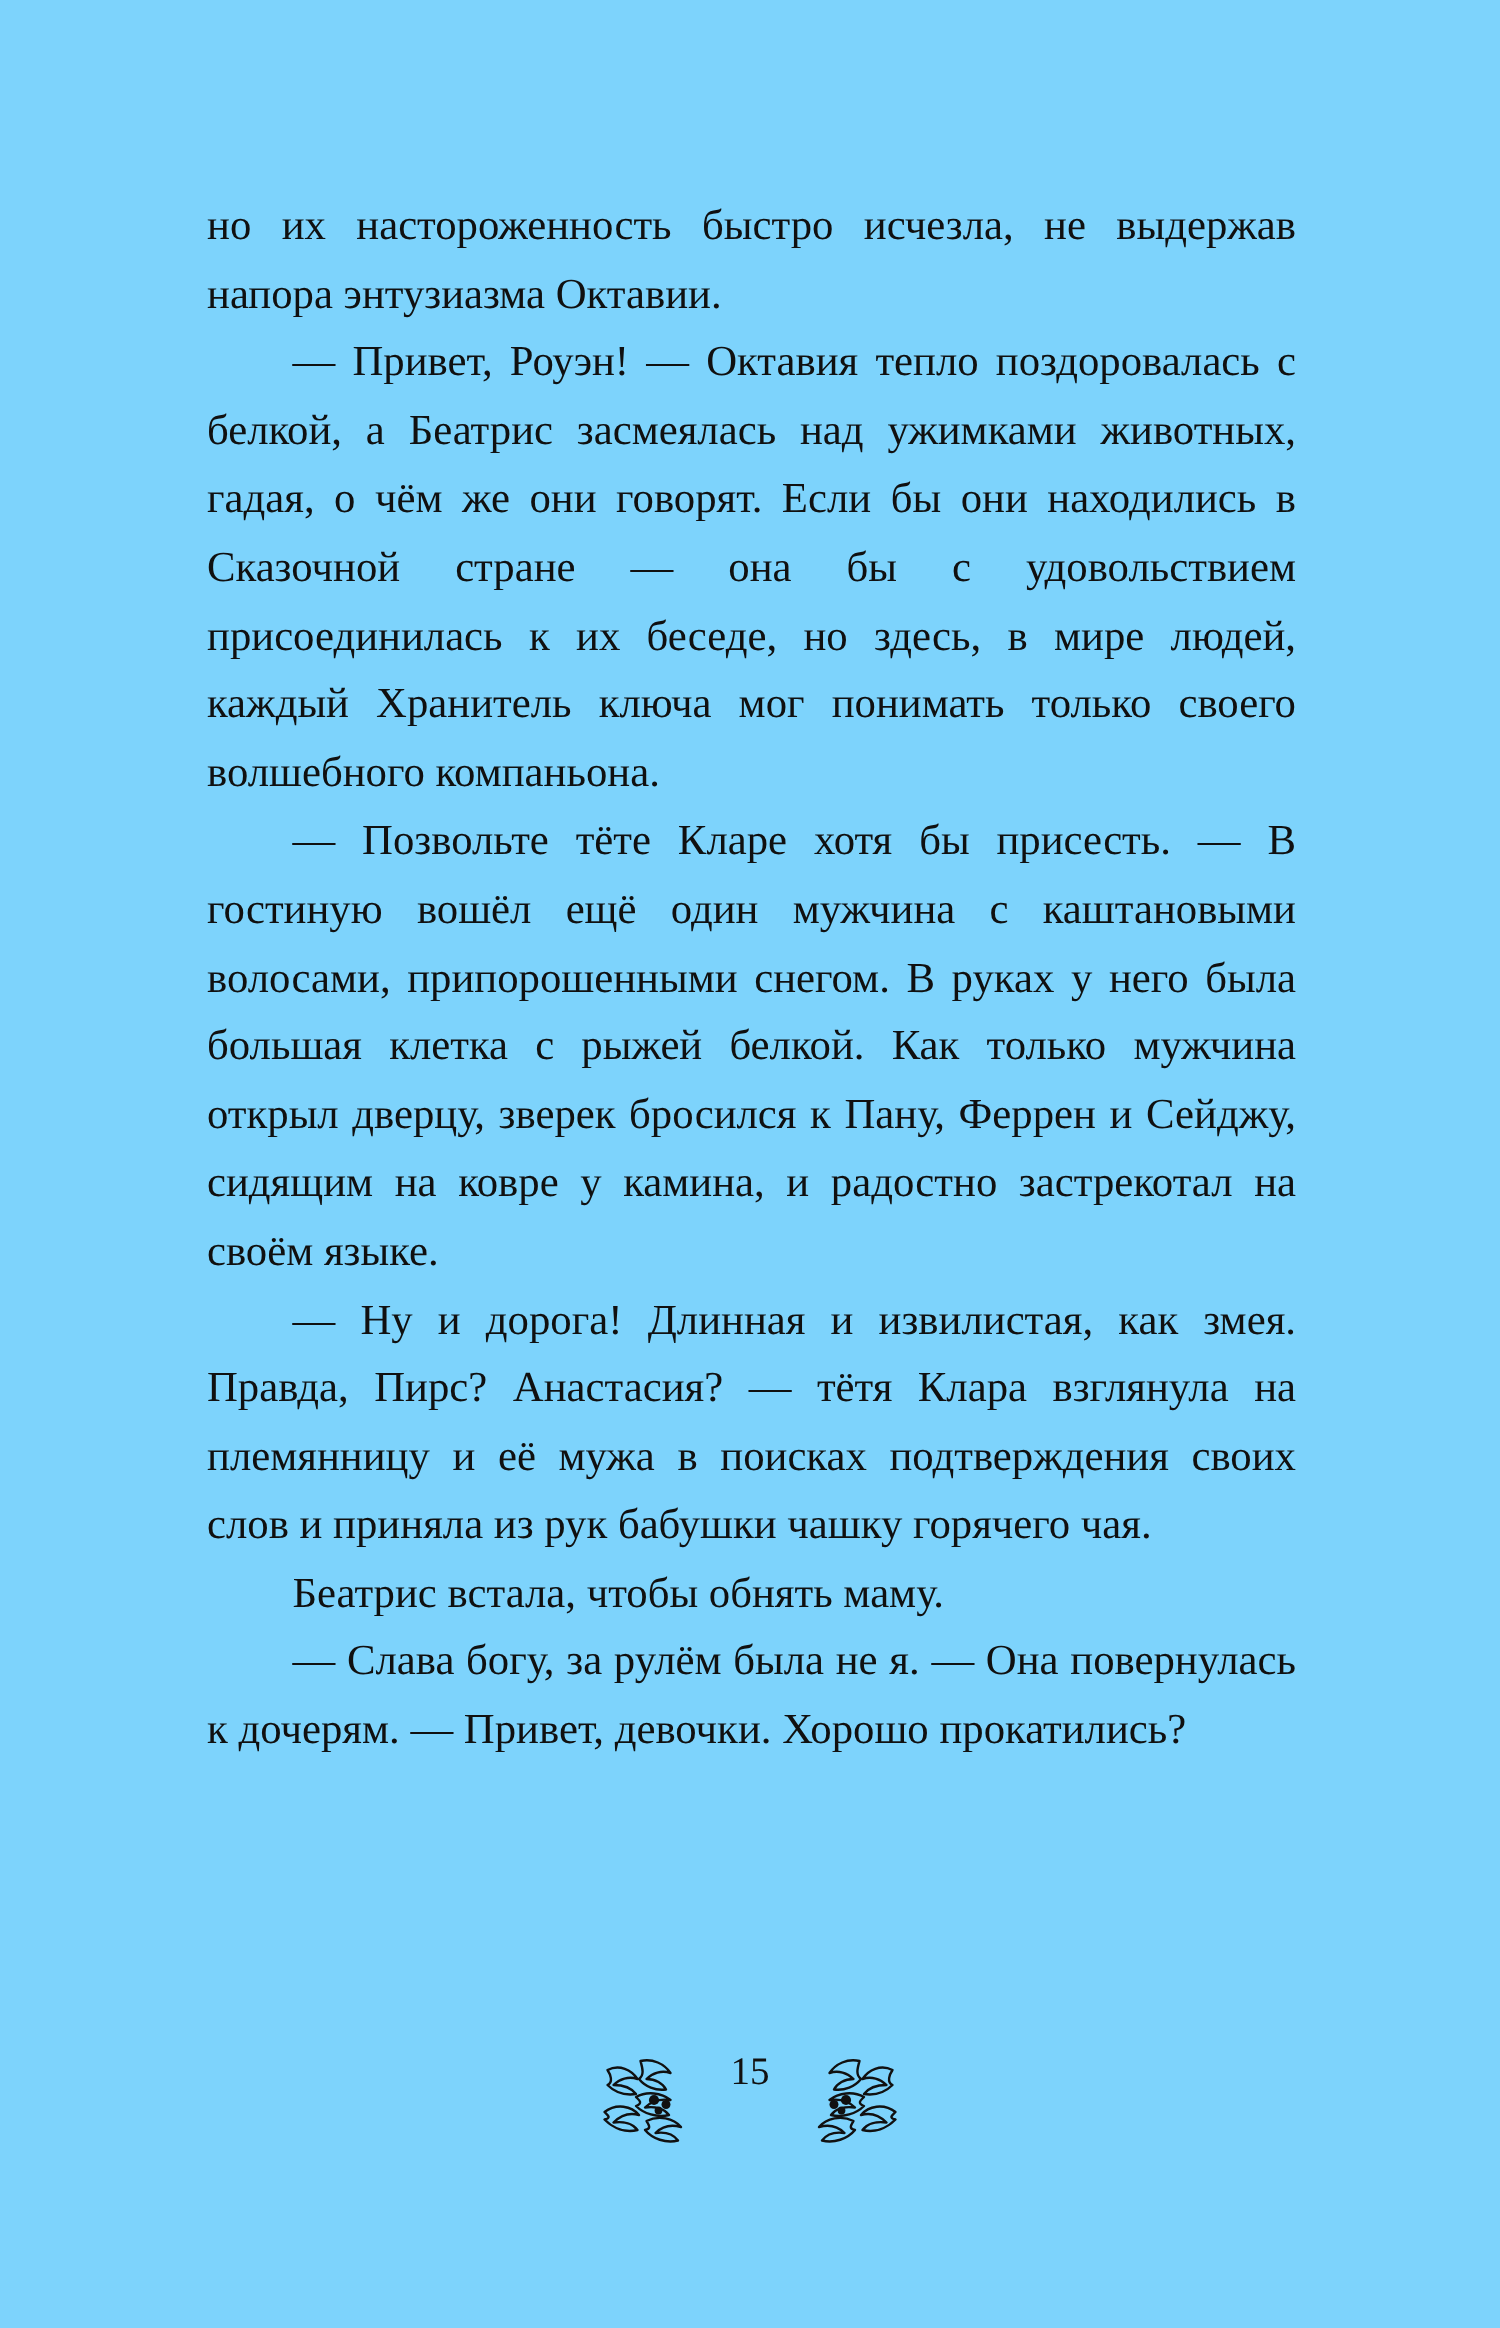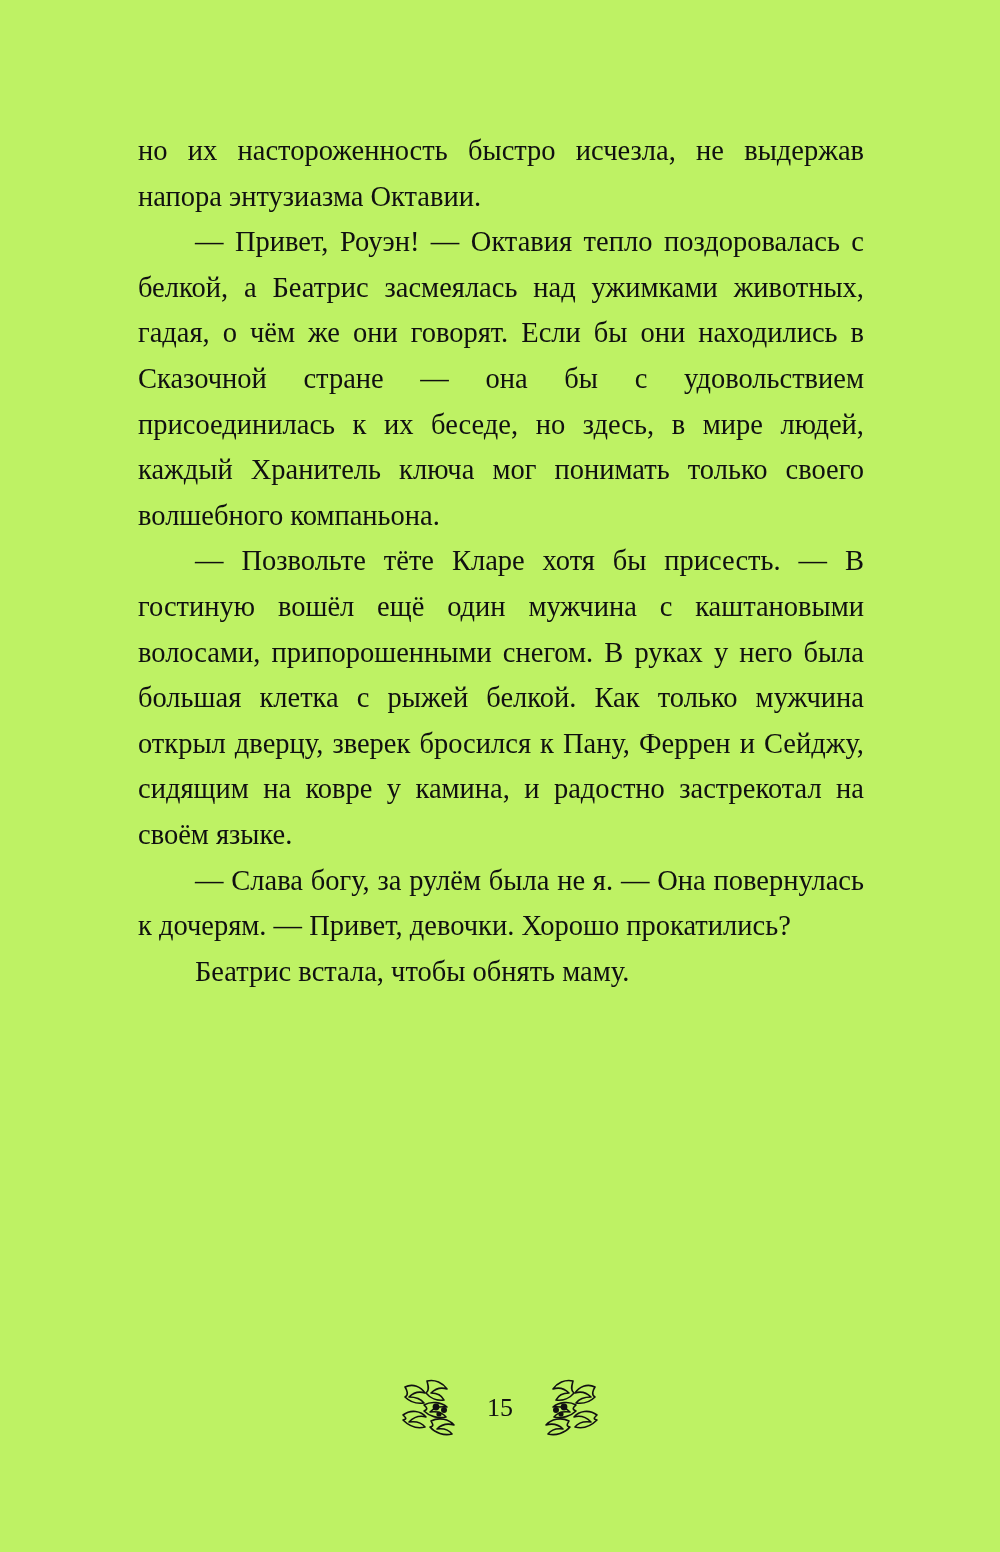--- a/index.html
+++ b/index.html
@@ -14,21 +14,21 @@
     font-family: "Liberation Serif", serif;
     color: #1a1a1a;
     overflow: hidden;
   }
   .page {
     position: absolute;
     top: 0;
     left: 0;
     width: 1000px;
     height: 1552px;
-    background: #bef264;
+    background: #7dd3fc;
   }
   .text-block {
     position: absolute;
     left: 138px;
     top: 128px;
     width: 726px;
   }
   p.para {
     margin: 0;
     font-size: 28.5px;
@@ -43,21 +43,21 @@
   p.para.noindent {
     text-indent: 0;
   }
   .footer {
     position: absolute;
     left: 0;
     top: 1368px;
     width: 1000px;
     height: 80px;
     display: flex;
-    align-items: center;
+    align-items: flex-start;
     justify-content: center;
     gap: 14px;
   }
   .page-number {
     font-size: 26px;
     font-family: "Liberation Serif", serif;
     color: #111111;
     line-height: 1;
     padding: 0 2px;
   }
@@ -72,22 +72,23 @@
 </style>
 </head>
 <body>
 
 <div class="page">
 
   <div class="text-block">
     <p class="para noindent">но их настороженность быстро исчезла, не выдержав напора энтузиазма Октавии.</p>
     <p class="para">— Привет, Роуэн! — Октавия тепло поздоровалась с белкой, а Беатрис засмеялась над ужимками животных, гадая, о чём же они говорят. Если бы они находились в Сказочной стране — она бы с удовольствием присоединилась к их беседе, но здесь, в мире людей, каждый Хранитель ключа мог понимать только своего волшебного компаньона.</p>
     <p class="para">— Позвольте тёте Кларе хотя бы присесть. — В гостиную вошёл ещё один мужчина с каштановыми волосами, припорошенными снегом. В руках у него была большая клетка с рыжей белкой. Как только мужчина открыл дверцу, зверек бросился к Пану, Феррен и Сейджу, сидящим на ковре у камина, и радостно застрекотал на своём языке.</p>
+    <p class="para">— Ну и дорога! Длинная и извилистая, как змея. Правда, Пирс? Анастасия? — тётя Клара взглянула на племянницу и её мужа в поисках подтверждения своих слов и приняла из рук бабушки чашку горячего чая.</p>
+    <p class="para">Беатрис встала, чтобы обнять маму.</p>
     <p class="para">— Слава богу, за рулём была не я. — Она повернулась к дочерям. — Привет, девочки. Хорошо прокатились?</p>
-    <p class="para">Беатрис встала, чтобы обнять маму.</p>
   </div>
 
   <div class="footer">
 
     <span class="ornament">
       <svg viewBox="0 0 74 66" width="74" height="66" xmlns="http://www.w3.org/2000/svg">
         <g fill="none" stroke="#111111" stroke-width="1.6" stroke-linejoin="round">
           <path d="M8 12 C16 8, 24 12, 28 18 C22 16, 16 18, 12 22 C18 22, 24 24, 27 28 C20 29, 13 27, 8 22 C12 20, 10 15, 8 12 Z"></path>
           <path d="M6 40 C14 34, 24 36, 29 42 C22 40, 16 43, 12 47 C19 46, 25 48, 28 52 C20 54, 12 51, 6 45 C11 44, 8 42, 6 40 Z"></path>
           <path d="M30 6 C38 4, 46 8, 50 14 C44 12, 38 14, 34 18 C40 18, 45 21, 47 25 C40 26, 33 23, 29 18 C33 15, 31 10, 30 6 Z"></path>

